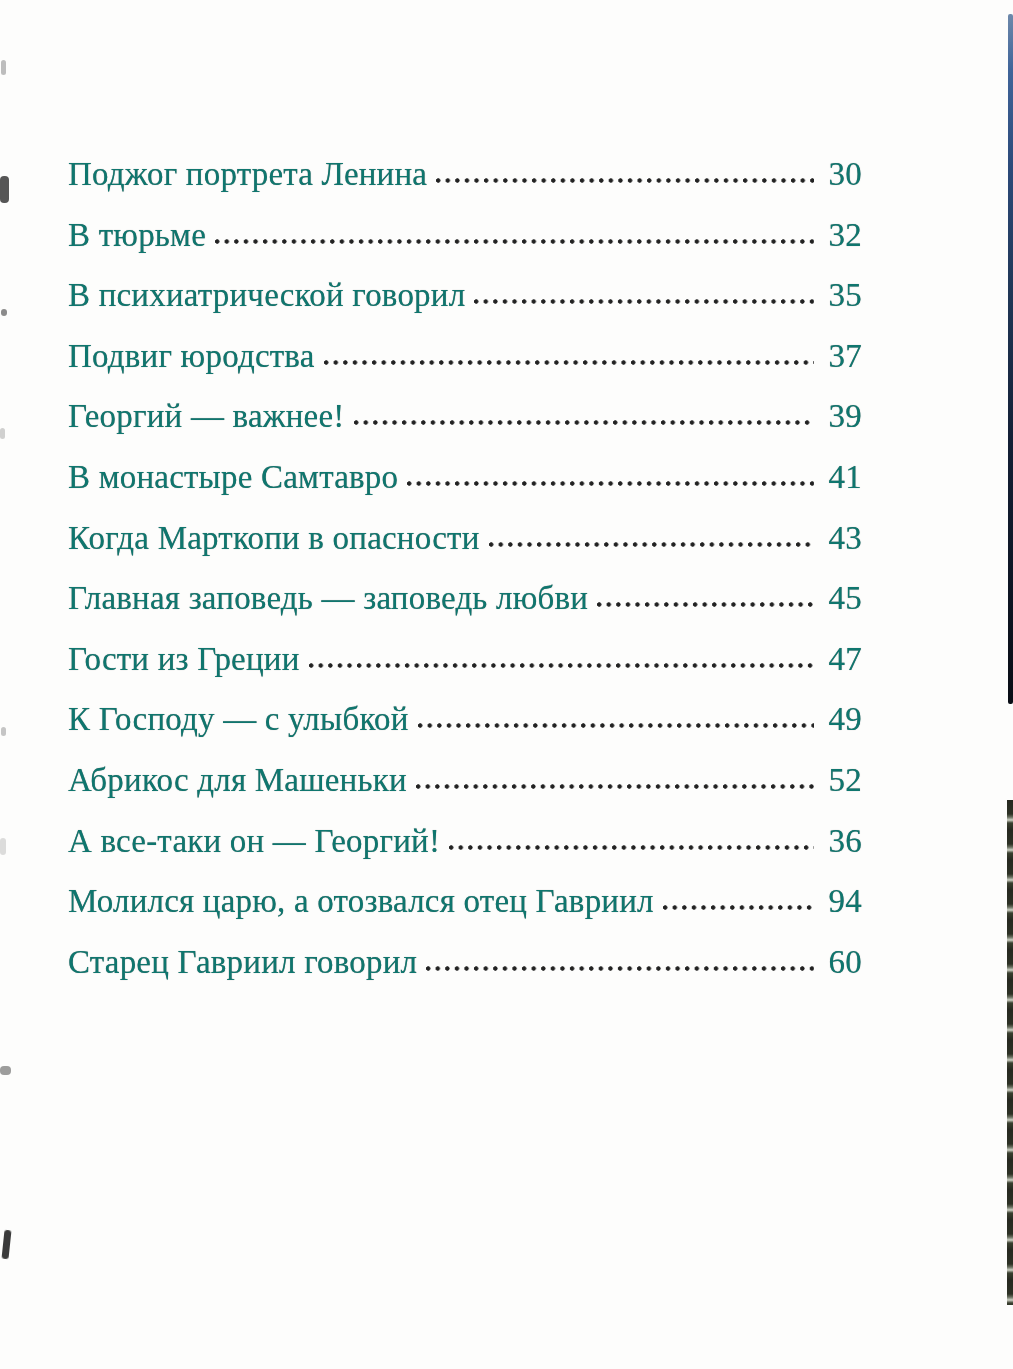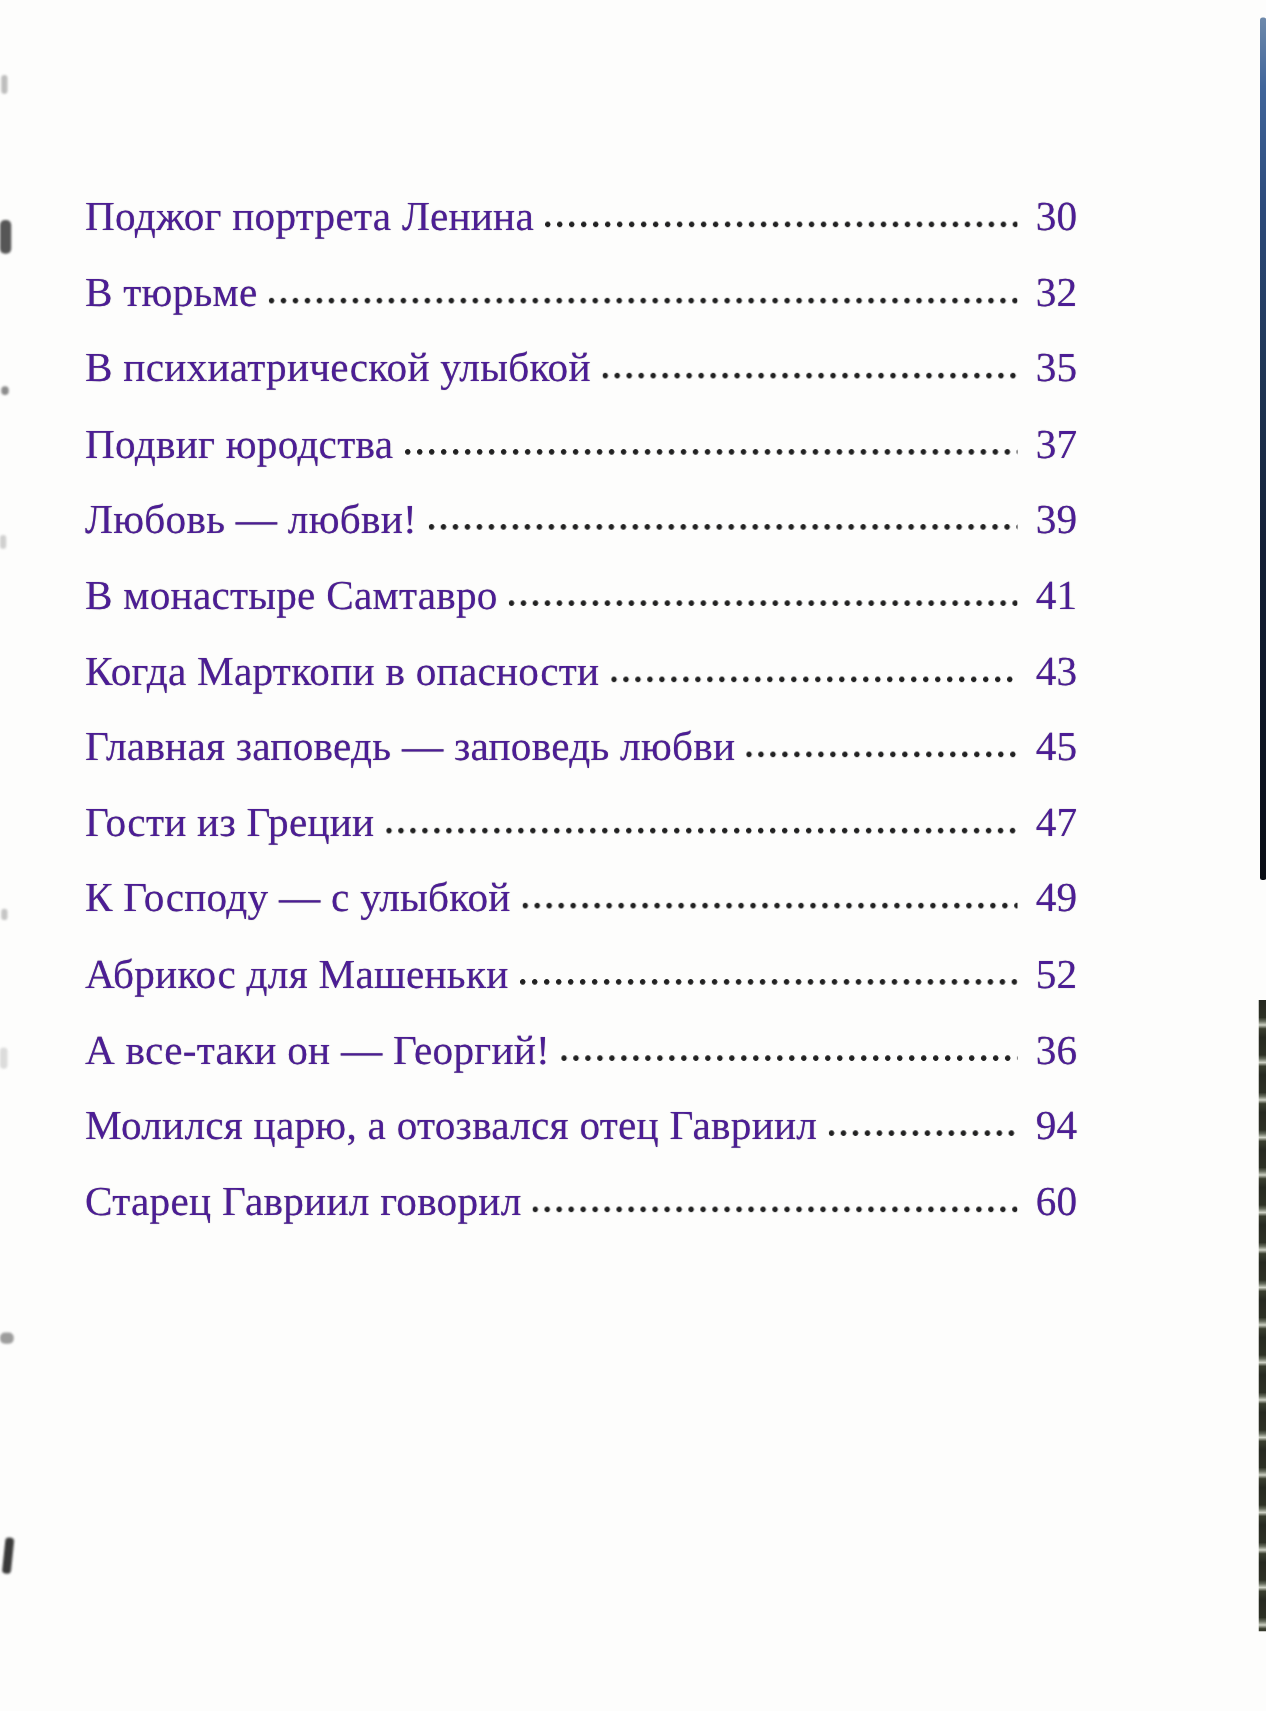--- a/index.html
+++ b/index.html
@@ -7,21 +7,21 @@
     padding: 0;
     background: #ffffff;
   }
   .page {
     position: relative;
     width: 1013px;
     height: 1369px;
     background: #fdfdfc;
     overflow: hidden;
     font-family: "Liberation Serif", "DejaVu Serif", serif;
-    color: #4c1d95;
+    color: #0f766e;
   }
   
   .toc {
     position: absolute;
     left: 68px;
     top: 152px;
     width: 794px;
   }
   .toc-row {
     display: flex;
@@ -111,31 +111,31 @@
       <span class="toc-title">Поджог портрета Ленина</span>
       <span class="toc-dots"></span>
       <span class="toc-page">30</span>
     </div>
       <div class="toc-row">
       <span class="toc-title">В тюрьме</span>
       <span class="toc-dots"></span>
       <span class="toc-page">32</span>
     </div>
       <div class="toc-row">
-      <span class="toc-title">В психиатрической улыбкой</span>
+      <span class="toc-title">В психиатрической говорил</span>
       <span class="toc-dots"></span>
       <span class="toc-page">35</span>
     </div>
       <div class="toc-row">
       <span class="toc-title">Подвиг юродства</span>
       <span class="toc-dots"></span>
       <span class="toc-page">37</span>
     </div>
       <div class="toc-row">
-      <span class="toc-title">Любовь — любви!</span>
+      <span class="toc-title">Георгий — важнее!</span>
       <span class="toc-dots"></span>
       <span class="toc-page">39</span>
     </div>
       <div class="toc-row">
       <span class="toc-title">В монастыре Самтавро</span>
       <span class="toc-dots"></span>
       <span class="toc-page">41</span>
     </div>
       <div class="toc-row">
       <span class="toc-title">Когда Марткопи в опасности</span>

